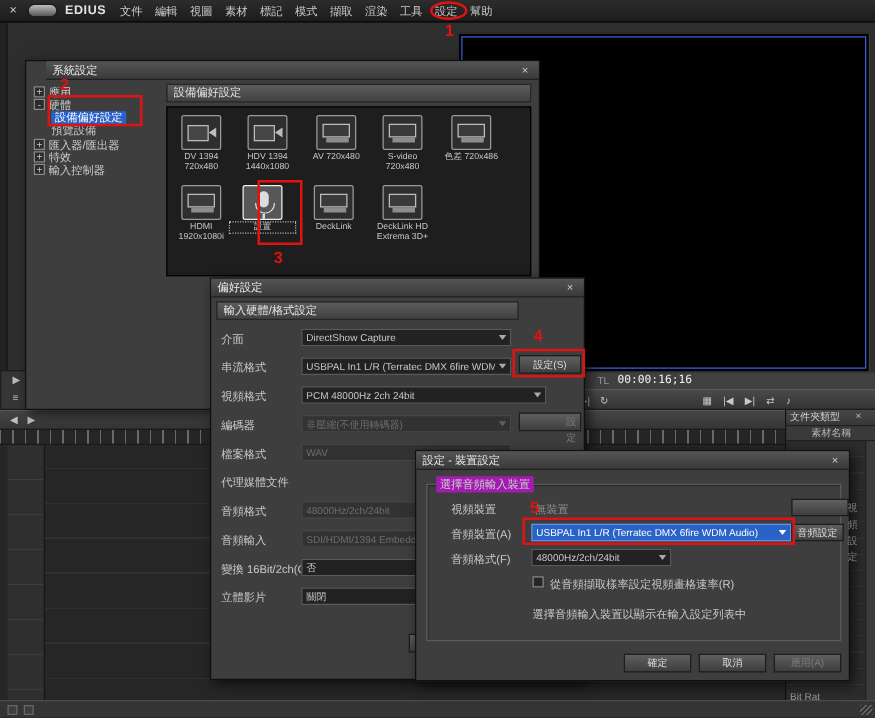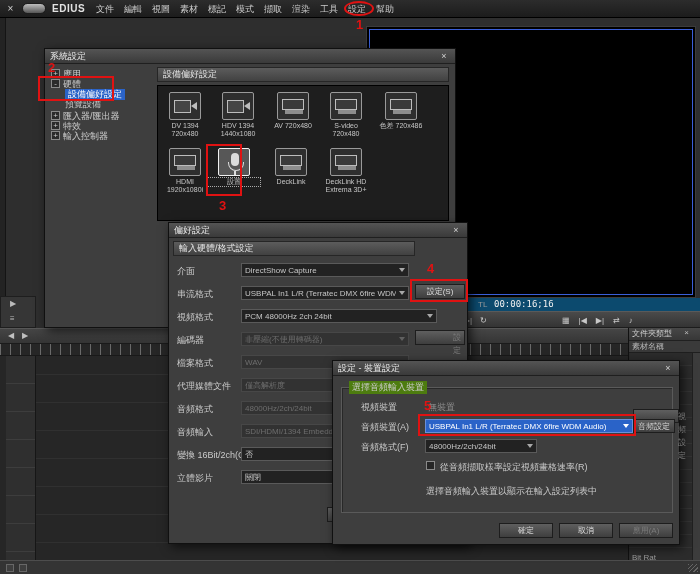--- a/index.html
+++ b/index.html
@@ -11,32 +11,32 @@
   .mb-close{position:absolute;left:4px;top:2px;width:13px;height:13px;color:#cfcfcf;font-size:10px;text-align:center;line-height:13px;}
   .logo-pill{position:absolute;left:22px;top:3px;width:24px;height:11px;border-radius:6px;background:linear-gradient(#bdbdbd,#565656);border:1px solid #1d1d1d;}
   .logo-text{position:absolute;left:52px;top:3px;font-size:10px;font-weight:bold;color:#e2e2e2;letter-spacing:.5px;}
   #menus{position:absolute;left:96px;top:0;height:18px;display:flex;align-items:center;gap:10px;}
   .mi{width:18px;flex:none;font-size:9px;color:#cccccc;white-space:nowrap;}
 
   
   #left-edge{position:absolute;left:0;top:18px;width:6px;height:556px;background:#232323;border-right:1px solid #141414;}
   #preview{position:absolute;left:366px;top:26px;width:330px;height:272px;background:#000;border:1px solid #3c3c3c;}
   .pv-border{position:absolute;left:2px;top:2px;right:2px;bottom:2px;border:1px solid #3a5fd9;}
-  #tcbar{position:absolute;left:366px;top:298px;width:334px;height:13px;background:#0c4a6e;color:#fff;}
+  #tcbar{position:absolute;left:366px;top:298px;width:334px;height:13px;background:#404040;color:#fff;}
   .tc-lab{position:absolute;left:112px;top:2px;font-size:8px;color:#9a9a9a;}
   .tc-val{position:absolute;left:128px;top:1px;font-size:9px;color:#f0f0f0;font-family:"DejaVu Sans Mono",monospace;}
   #transport{position:absolute;left:366px;top:311px;width:334px;height:17px;background:linear-gradient(#4a4a4a,#343434);border-top:1px solid #5a5a5a;border-bottom:1px solid #1c1c1c;}
   .tp-left{position:absolute;left:14px;top:1px;display:flex;gap:8px;align-items:center;height:15px;}
   .tp-right{position:absolute;left:196px;top:1px;display:flex;gap:9px;align-items:center;height:15px;}
   .tp-ic{font-size:8px;color:#c8c8c8;line-height:15px;}
 
   #bin{position:absolute;left:628px;top:328px;width:72px;height:246px;background:#2c2c2c;border-left:1px solid #111;}
   .bin-tab{position:absolute;left:0;top:0;width:72px;height:13px;background:linear-gradient(#474747,#373737);border-bottom:1px solid #202020;font-size:8px;color:#cfcfcf;padding-left:3px;line-height:12px;white-space:nowrap;overflow:hidden;}
   .bin-x{position:absolute;right:11px;top:0;font-size:8px;color:#bbb;}
-  .bin-col{position:absolute;left:0;top:13px;width:72px;height:12px;background:#3a3a3a;border-bottom:1px solid #1f1f1f;font-size:8px;color:#b8b8b8;padding-left:3px;line-height:11px;white-space:nowrap;overflow:hidden;}
+  .bin-col{position:absolute;left:0;top:13px;width:72px;height:12px;background:#3a3a3a;border-bottom:1px solid #1f1f1f;font-size:8px;color:#b8b8b8;padding-left:20px;line-height:11px;white-space:nowrap;overflow:hidden;}
   .bin-list{position:absolute;left:0;top:25px;right:8px;bottom:26px;background:repeating-linear-gradient(to bottom,transparent 0 12px,#353535 12px 13px);}
   .bin-footer{position:absolute;left:3px;bottom:12px;font-size:8px;color:#9a9a9a;white-space:nowrap;overflow:hidden;width:60px;}
   .bin-scroll{position:absolute;right:0;top:25px;bottom:0;width:8px;background:#3c3c3c;border-left:1px solid #202020;}
 
   #side-tools{position:absolute;left:0;top:296px;width:36px;height:32px;background:#363636;border:1px solid #1e1e1e;}
   .st-ic{position:absolute;font-size:8px;color:#bbbbbb;}
   #toolbar2{position:absolute;left:0;top:328px;width:628px;height:16px;background:linear-gradient(#454545,#353535);border-top:1px solid #575757;border-bottom:1px solid #1b1b1b;}
   .tb2-ic{position:absolute;top:2px;font-size:8px;color:#c0c0c0;}
 
   #timeline{position:absolute;left:0;top:344px;width:628px;height:216px;background:#262626;}
@@ -79,21 +79,21 @@
   .dev.sel .dl{outline:1px dotted #aaa;}
   .ic-cam:before{content:"";position:absolute;left:4px;top:7px;width:15px;height:11px;border:1px solid #bdbdbd;background:#454545;}
   .ic-cam:after{content:"";position:absolute;right:3px;top:9px;width:0;height:0;border-top:4px solid transparent;border-bottom:4px solid transparent;border-right:6px solid #bdbdbd;}
   .ic-deck:before{content:"";position:absolute;left:4px;right:4px;top:6px;height:9px;border:1px solid #bdbdbd;background:#3a3a3a;}
   .ic-deck:after{content:"";position:absolute;left:7px;bottom:5px;width:18px;height:4px;background:#8d8d8d;}
   .ic-mic:before{content:"";position:absolute;left:12px;top:4px;width:8px;height:13px;background:#dcdcdc;border-radius:4px;}
   .ic-mic:after{content:"";position:absolute;left:9px;top:13px;width:14px;height:8px;border:1px solid #dcdcdc;border-top:none;border-radius:0 0 8px 8px;}
   .ic-mic .stem{position:absolute;left:15px;top:22px;width:2px;height:4px;background:#dcdcdc;}
 
   .gbox{position:absolute;border:1px solid #5a5a5a;box-shadow:inset 1px 1px 0 rgba(0,0,0,.35);}
-  .legend{position:absolute;background:#4d7c0f;font-size:9px;color:#cccccc;padding:0 3px;white-space:nowrap;}
+  .legend{position:absolute;background:#a21caf;font-size:9px;color:#cccccc;padding:0 3px;white-space:nowrap;}
   .cb{position:absolute;width:9px;height:9px;background:#262626;border:1px solid #8a8a8a;}
 
   
   .ann{position:absolute;border:2px solid #e01212;z-index:60;pointer-events:none;}
   .ann.ellipse{border-radius:50%;}
   .annum{position:absolute;color:#e01212;font-weight:bold;font-size:13px;z-index:60;}
 </style>
 </head>
 <body>
 
@@ -170,21 +170,21 @@
   <div class="tl-head"></div>
   <div class="tl-lines"></div>
 </div>
 
 <div id="statusbar">
   <span class="sb-sq" style="left:6px;"></span>
   <span class="sb-sq" style="left:19px;"></span>
   <span class="sb-grip"></span>
 </div>
 
-<div class="dlg" id="dlg-system" style="left:44px;top:48px;width:412px;height:280px;z-index:10;">
+<div class="dlg" id="dlg-system" style="left:20px;top:48px;width:412px;height:280px;z-index:10;padding-left:16px;">
   <div class="tb">
     <span>系統設定</span>
     <span class="x">×</span>
   </div>
 
   <div class="titem" style="left:6px;top:20px;">
     <span class="pm">+</span><span>應用</span>
   </div>
   <div class="titem" style="left:6px;top:30px;">
     <span class="pm">-</span><span>硬體</span>
@@ -281,24 +281,20 @@
     </div>
   <div class="btn dis" style="left:246px;top:107px;width:50px;padding-left:34px;">設定(B)</div>
 
   <span class="lbl" style="left:8px;top:134px;">檔案格式</span>
   <div class="dd dis" style="left:72px;top:132px;width:168px;">
       <span class="v">WAV</span>
       <span class="ar"></span>
     </div>
 
   <span class="lbl" style="left:8px;top:157px;">代理媒體文件</span>
-  <div class="dd dis" style="left:72px;top:155px;width:168px;">
-      <span class="v">僅高解析度</span>
-      <span class="ar"></span>
-    </div>
 
   <span class="lbl" style="left:8px;top:180px;">音頻格式</span>
   <div class="dd dis" style="left:72px;top:178px;width:168px;">
       <span class="v">48000Hz/2ch/24bit</span>
       <span class="ar"></span>
     </div>
 
   <span class="lbl" style="left:8px;top:203px;">音頻輸入</span>
   <div class="dd dis" style="left:72px;top:201px;width:168px;">
       <span class="v">SDI/HDMI/1394 Embedded</span>
@@ -324,21 +320,21 @@
   <div class="tb">
     <span>設定 - 裝置設定</span>
     <span class="x">×</span>
   </div>
 
   <div class="gbox" style="left:8px;top:26px;width:332px;height:126px;"></div>
   <span class="legend" style="left:16px;top:20px;">選擇音頻輸入裝置</span>
 
   <span class="lbl" style="left:28px;top:40px;">視頻裝置</span>
   <span class="lbl dim" style="left:95px;top:40px;">無裝置</span>
-  <div class="btn dis" style="left:300px;top:48px;width:42px;height:14px;padding-left:44px;">視頻設定</div>
+  <div class="btn dis" style="left:300px;top:38px;width:42px;height:14px;padding-left:44px;">視頻設定</div>
 
   <span class="lbl" style="left:28px;top:60px;">音頻裝置(A)</span>
   <div class="dd hl" style="left:92px;top:58px;width:208px;justify-content:center;">
       <span class="v">USBPAL In1 L/R (Terratec DMX 6fire WDM Audio)</span>
       <span class="ar"></span>
     </div>
   <div class="btn" style="left:300px;top:58px;width:42px;height:14px;">音頻設定</div>
 
   <span class="lbl" style="left:28px;top:80px;">音頻格式(F)</span>
   <div class="dd" style="left:92px;top:78px;width:112px;">

